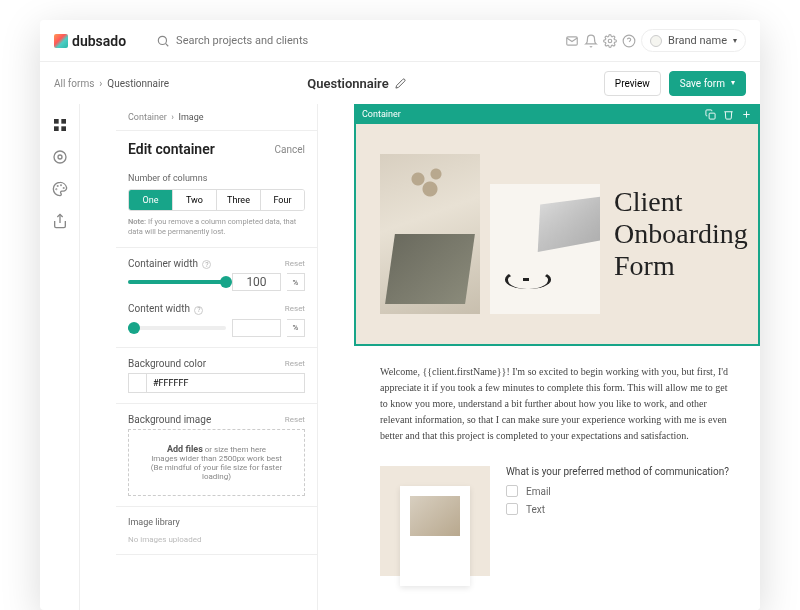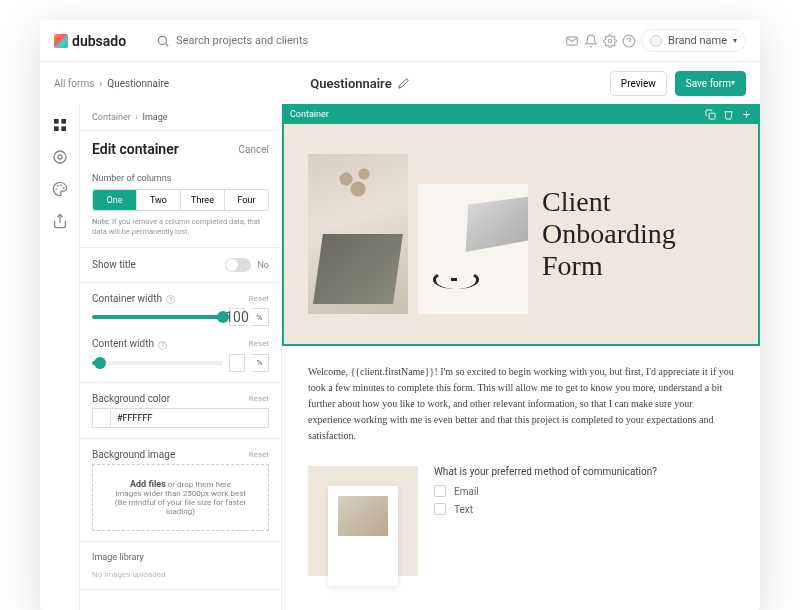--- a/index.html
+++ b/index.html
@@ -18,25 +18,25 @@
 .brand-chip { display: flex; align-items: center; gap: 6px; font-size: 11px; color: #555; padding: 4px 8px; border-radius: 12px; border: 1px solid #eee; }
 .brand-dot { width: 12px; height: 12px; border-radius: 50%; border: 1px solid #ccc; background: #f5f5f0; }
 
 
 .header { display: flex; align-items: center; padding: 10px 14px; height: 42px; }
 .crumbs { font-size: 10px; color: #888; }
 .crumbs .active { color: #555; }
 .hdr-title { flex: 1; text-align: center; display: flex; align-items: center; justify-content: center; gap: 6px; font-size: 13px; font-weight: 600; color: #333; margin-left: -60px; }
 .hdr-actions { display: flex; gap: 8px; align-items: center; }
 .btn { font-size: 10px; padding: 6px 10px; border-radius: 4px; border: 1px solid #ddd; background: #fff; cursor: pointer; }
-.btn-primary { background: #17a589; color: #fff; border-color: #17a589; display: flex; align-items: flex-start; }
+.btn-primary { background: #17a589; color: #fff; border-color: #17a589; display: flex; align-items: flex-start; gap: 6px; }
 .chev { font-size: 8px; }
 
 
-.main { flex: 1; display: flex; overflow: hidden; }
+.main { flex: 1; display: flex; overflow: hidden; gap: 36px; }
 .rails { width: 40px; border-right: 1px solid #eee; display: flex; flex-direction: column; align-items: center; gap: 14px; padding-top: 12px; }
 .rail-item { width: 18px; height: 18px; color: #888; display: flex; align-items: center; justify-content: center; }
 .rail-item.active { color: #333; }
 
 
 .panel { width: 202px; border-right: 1px solid #eee; overflow-y: auto; font-size: 10px; color: #555; }
 .panel::-webkit-scrollbar { width: 4px; }
 .panel::-webkit-scrollbar-thumb { background: #ddd; }
 .panel-crumb { padding: 8px 12px; border-bottom: 1px solid #eee; font-size: 9px; color: #888; }
 .panel-crumb .active { color: #555; }
@@ -52,21 +52,21 @@
 .note { font-size: 7.5px; color: #999; margin-top: 6px; line-height: 1.3; }
 .note b { font-weight: 600; }
 .row { display: flex; align-items: center; justify-content: space-between; }
 .toggle { position: relative; width: 26px; height: 14px; background: #ddd; border-radius: 7px; }
 .toggle::after { content: ""; position: absolute; left: 1px; top: 1px; width: 12px; height: 12px; background: #fff; border-radius: 50%; }
 .toggle-lbl { font-size: 9px; color: #888; margin-left: 6px; }
 .slider-row { display: flex; align-items: center; gap: 6px; }
 .slider { flex: 1; height: 4px; background: #eee; border-radius: 2px; position: relative; }
 .slider-fill { position: absolute; left: 0; top: 0; bottom: 0; background: #17a589; border-radius: 2px; }
 .slider-thumb { position: absolute; top: 50%; width: 12px; height: 12px; background: #17a589; border-radius: 50%; transform: translate(-50%, -50%); }
-.num-box { width: 16px; height: 18px; border: 1px solid #ddd; font-size: 14px; display: flex; align-items: center; justify-content: center; }
+.num-box { width: 49px; height: 18px; border: 1px solid #ddd; font-size: 12px; display: flex; align-items: center; justify-content: center; }
 .pct { width: 18px; height: 18px; border: 1px solid #ddd; border-left: none; font-size: 8px; display: flex; align-items: center; justify-content: center; }
 .sec-head { display: flex; justify-content: space-between; align-items: center; margin-bottom: 4px; }
 .reset { font-size: 8px; color: #aaa; }
 .info-ic { width: 9px; height: 9px; border: 1px solid #ccc; border-radius: 50%; display: inline-flex; align-items: center; justify-content: center; font-size: 7px; color: #aaa; margin-left: 2px;}
 .color-input { display: flex; border: 1px solid #ddd; }
 .swatch { width: 18px; height: 18px; background: #fff; border-right: 1px solid #ddd; }
 .color-input input { border: none; flex: 1; font-size: 9px; padding: 0 6px; outline: none; }
 .drop { border: 1px dashed #ccc; padding: 14px 10px; text-align: center; font-size: 8px; color: #888; }
 .drop b { font-size: 9px; color: #555; }
 .lib-hint { font-size: 8px; color: #bbb; }
@@ -221,27 +221,20 @@
         <span class="panel-label">Number of columns</span>
         <div class="seg">
           <button class="on">One</button>
           <button>Two</button>
           <button>Three</button>
           <button>Four</button>
         </div>
         <div class="note"><b>Note:</b> <span>If you remove a column completed data, that data will be permanently lost.</span></div>
       </div>
 
-      <div class="panel-sec row">
-        <span>Show title</span>
-        <span style="display:flex;align-items:center">
-          <span class="toggle"></span>
-          <span class="toggle-lbl">No</span>
-        </span>
-      </div>
 
       <div class="panel-sec">
         <div class="sec-head">
           <span><span>Container width</span> <span class="info-ic">?</span></span>
           <span class="reset">Reset</span>
         </div>
         <div class="slider-row">
           <div class="slider">
             <div class="slider-fill" style="width:100%"></div>
             <div class="slider-thumb" style="left:100%"></div>
@@ -274,21 +267,21 @@
           <input value="#FFFFFF" style="">
         </div>
       </div>
 
       <div class="panel-sec">
         <div class="sec-head">
           <span>Background image</span>
           <span class="reset">Reset</span>
         </div>
         <div class="drop">
-          <div><b>Add files</b><span> or drop them here</span></div>
+          <div><b>Add files</b><span> or size them here</span></div>
           <div>Images wider than 2500px work best</div>
           <div>(Be mindful of your file size for faster loading)</div>
         </div>
       </div>
 
       <div class="panel-sec">
         <span class="panel-label">Image library</span>
         <span class="lib-hint">No images uploaded</span>
       </div>
     </div>

